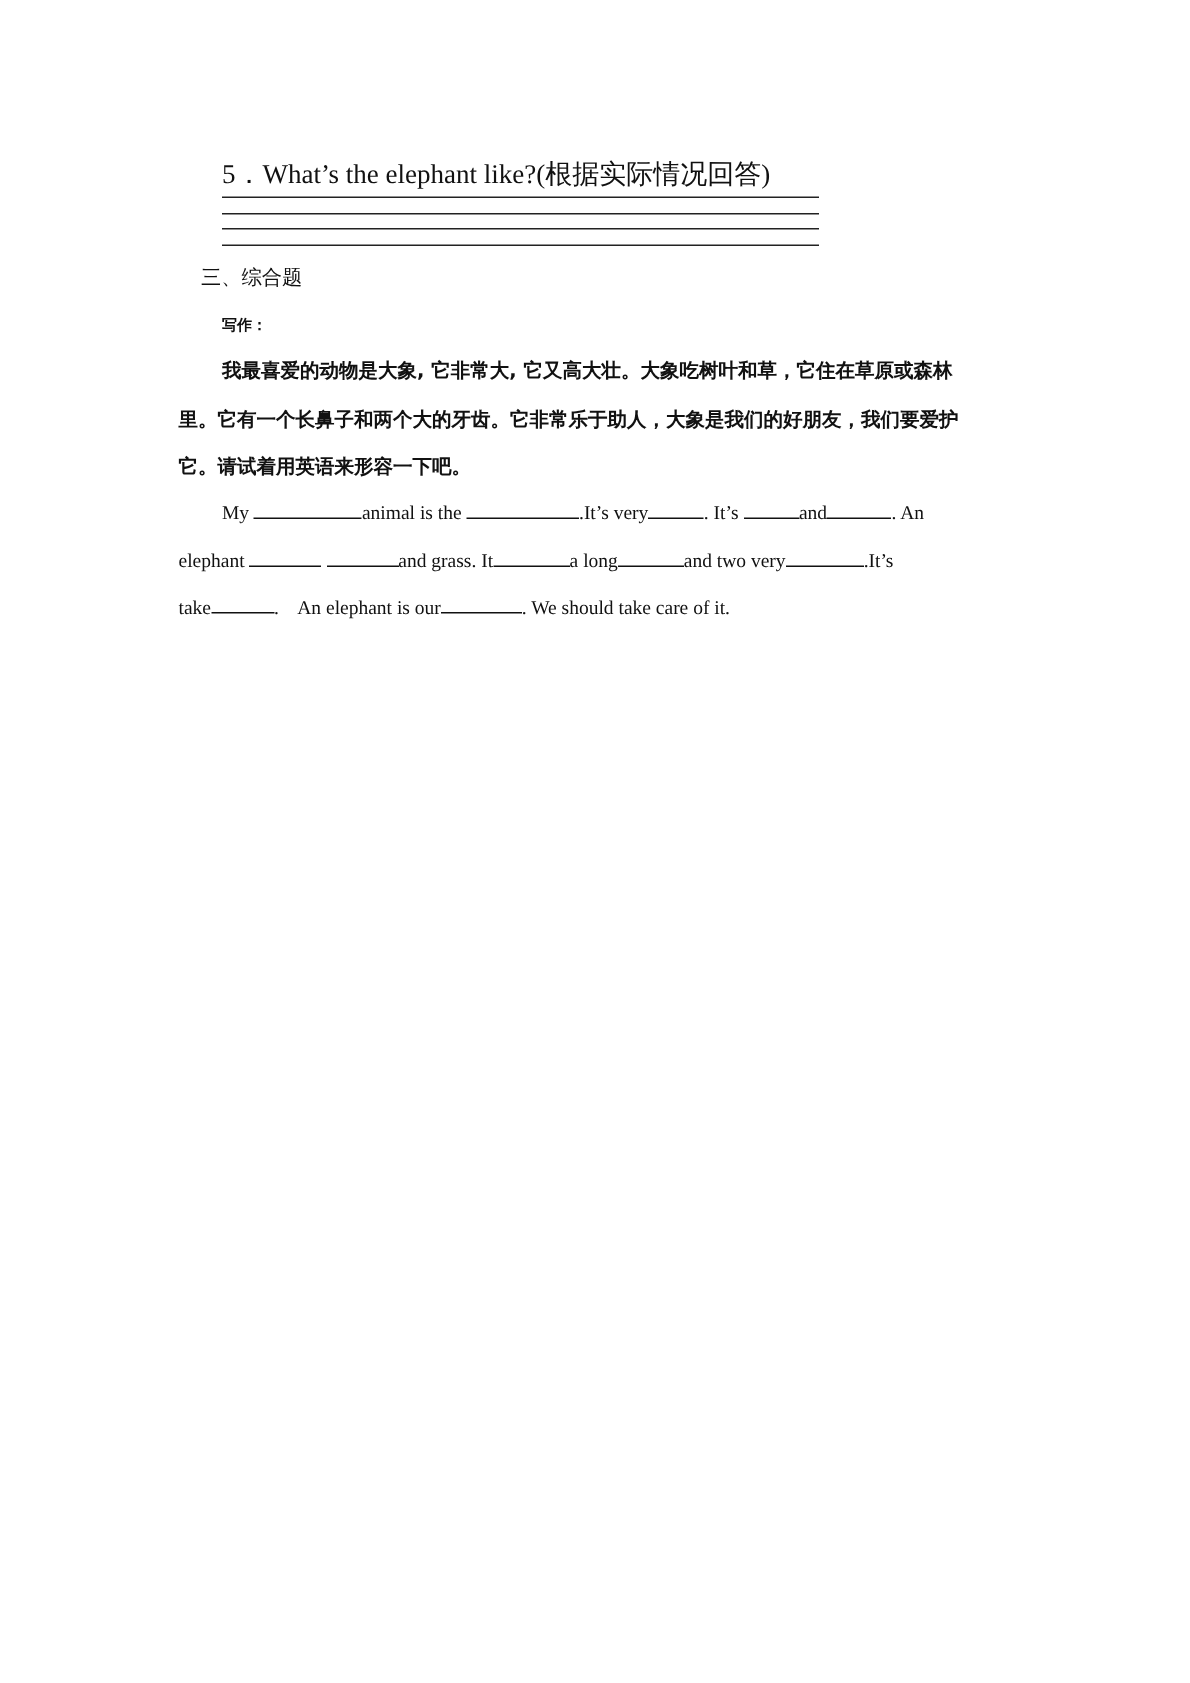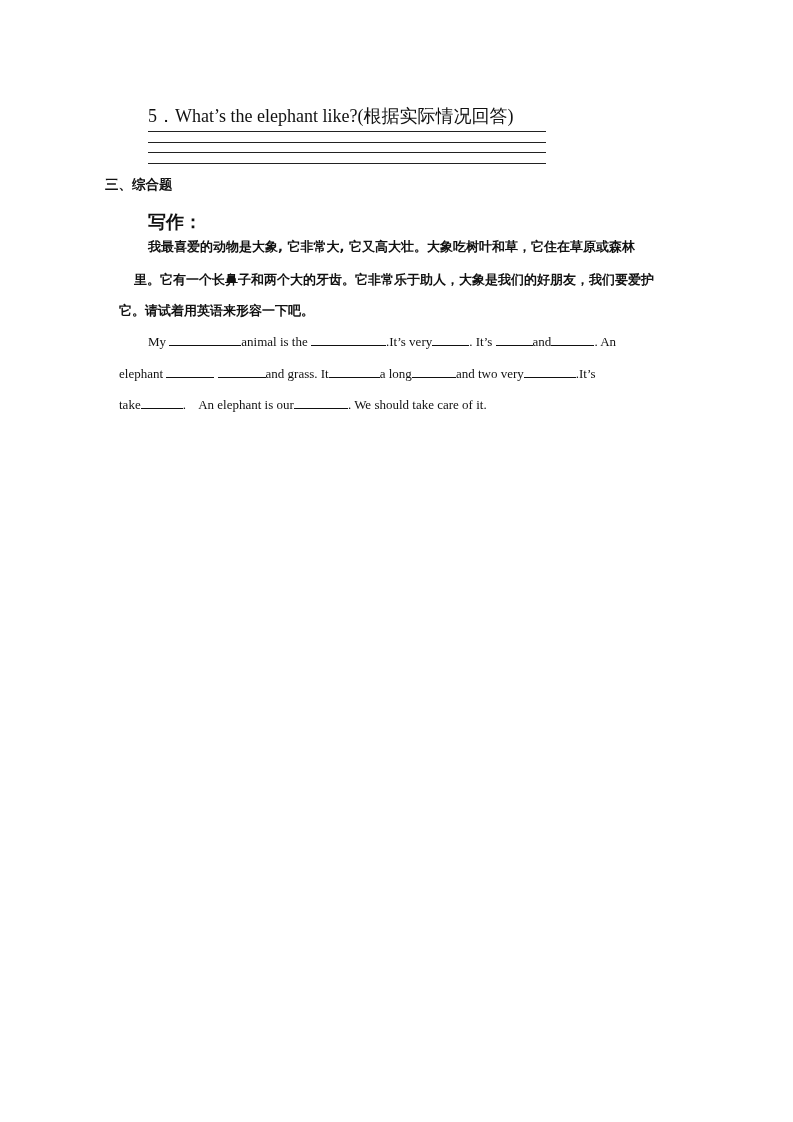--- a/index.html
+++ b/index.html
@@ -1,44 +1,44 @@
 <!DOCTYPE html>
 <html><head>
   <meta charset="utf-8">
   <style>
     html, body { margin: 0; padding: 0; background: #ffffff; }
     body { width: 793px; height: 1122px; position: relative; overflow: hidden;
            font-family: "Liberation Serif", "DejaVu Serif", serif; color: #111; }
     .abs { position: absolute; white-space: nowrap; }
     .q5 { left: 148px; top: 104px; font-size: 18px; }
     .line { position: absolute; left: 148px; width: 398px; height: 0; border-top: 1.3px solid #222; }
-    .section { left: 105px; top: 176px; font-size: 13.5px; font-weight: bold;
+    .section { left: 134px; top: 176px; font-size: 13.5px; font-weight: normal;
                font-family: "DejaVu Sans", sans-serif; }
-    .subhead { left: 148px; top: 210px; font-size: 18px; font-weight: bold;
+    .subhead { left: 148px; top: 210px; font-size: 10px; font-weight: bold;
                font-family: "DejaVu Sans", sans-serif; }
     .cn { font-size: 13px; font-family: "DejaVu Sans", sans-serif; font-weight: bold; }
     .en { font-size: 13px; }
     .blank { display: inline-block; border-bottom: 1px solid #111; height: 11px; vertical-align: baseline; }
   </style>
 </head>
 <body>
 
 <div>
   <div class="abs q5">5．What’s the elephant like?(根据实际情况回答)</div>
   <div class="line" style="top:131px"></div>
   <div class="line" style="top:142px"></div>
   <div class="line" style="top:152px"></div>
   <div class="line" style="top:163px"></div>
 </div>
 
 <div class="abs section">三、综合题</div>
 <div class="abs subhead">写作：</div>
 
 <div class="abs cn" style="left:148px; top:238px;">我最喜爱的动物是大象, 它非常大, 它又高大壮。大象吃树叶和草，它住在草原或森林</div>
-<div class="abs cn" style="left:119px; top:271px;margin-left:15px;">里。它有一个长鼻子和两个大的牙齿。它非常乐于助人，大象是我们的好朋友，我们要爱护</div>
+<div class="abs cn" style="left:119px; top:271px;">里。它有一个长鼻子和两个大的牙齿。它非常乐于助人，大象是我们的好朋友，我们要爱护</div>
 <div class="abs cn" style="left:119px; top:302px;text-align:center;">它。请试着用英语来形容一下吧。</div>
 
 <div class="abs en" style="left:148px; top:334px;">
   <span>My </span><span class="blank" style="width:72px"></span><span>animal is the </span><span class="blank" style="width:75px"></span><span>.It’s very</span><span class="blank" style="width:37px"></span><span>. It’s </span><span class="blank" style="width:37px"></span><span>and</span><span class="blank" style="width:43px"></span><span>. An</span>
 </div>
 
 <div class="abs en" style="left:119px; top:366px;">
   <span>elephant </span><span class="blank" style="width:48px"></span><span> </span><span class="blank" style="width:48px"></span><span>and grass. It</span><span class="blank" style="width:51px"></span><span>a long</span><span class="blank" style="width:44px"></span><span>and two very</span><span class="blank" style="width:52px"></span><span>.It’s</span>
 </div>
 

